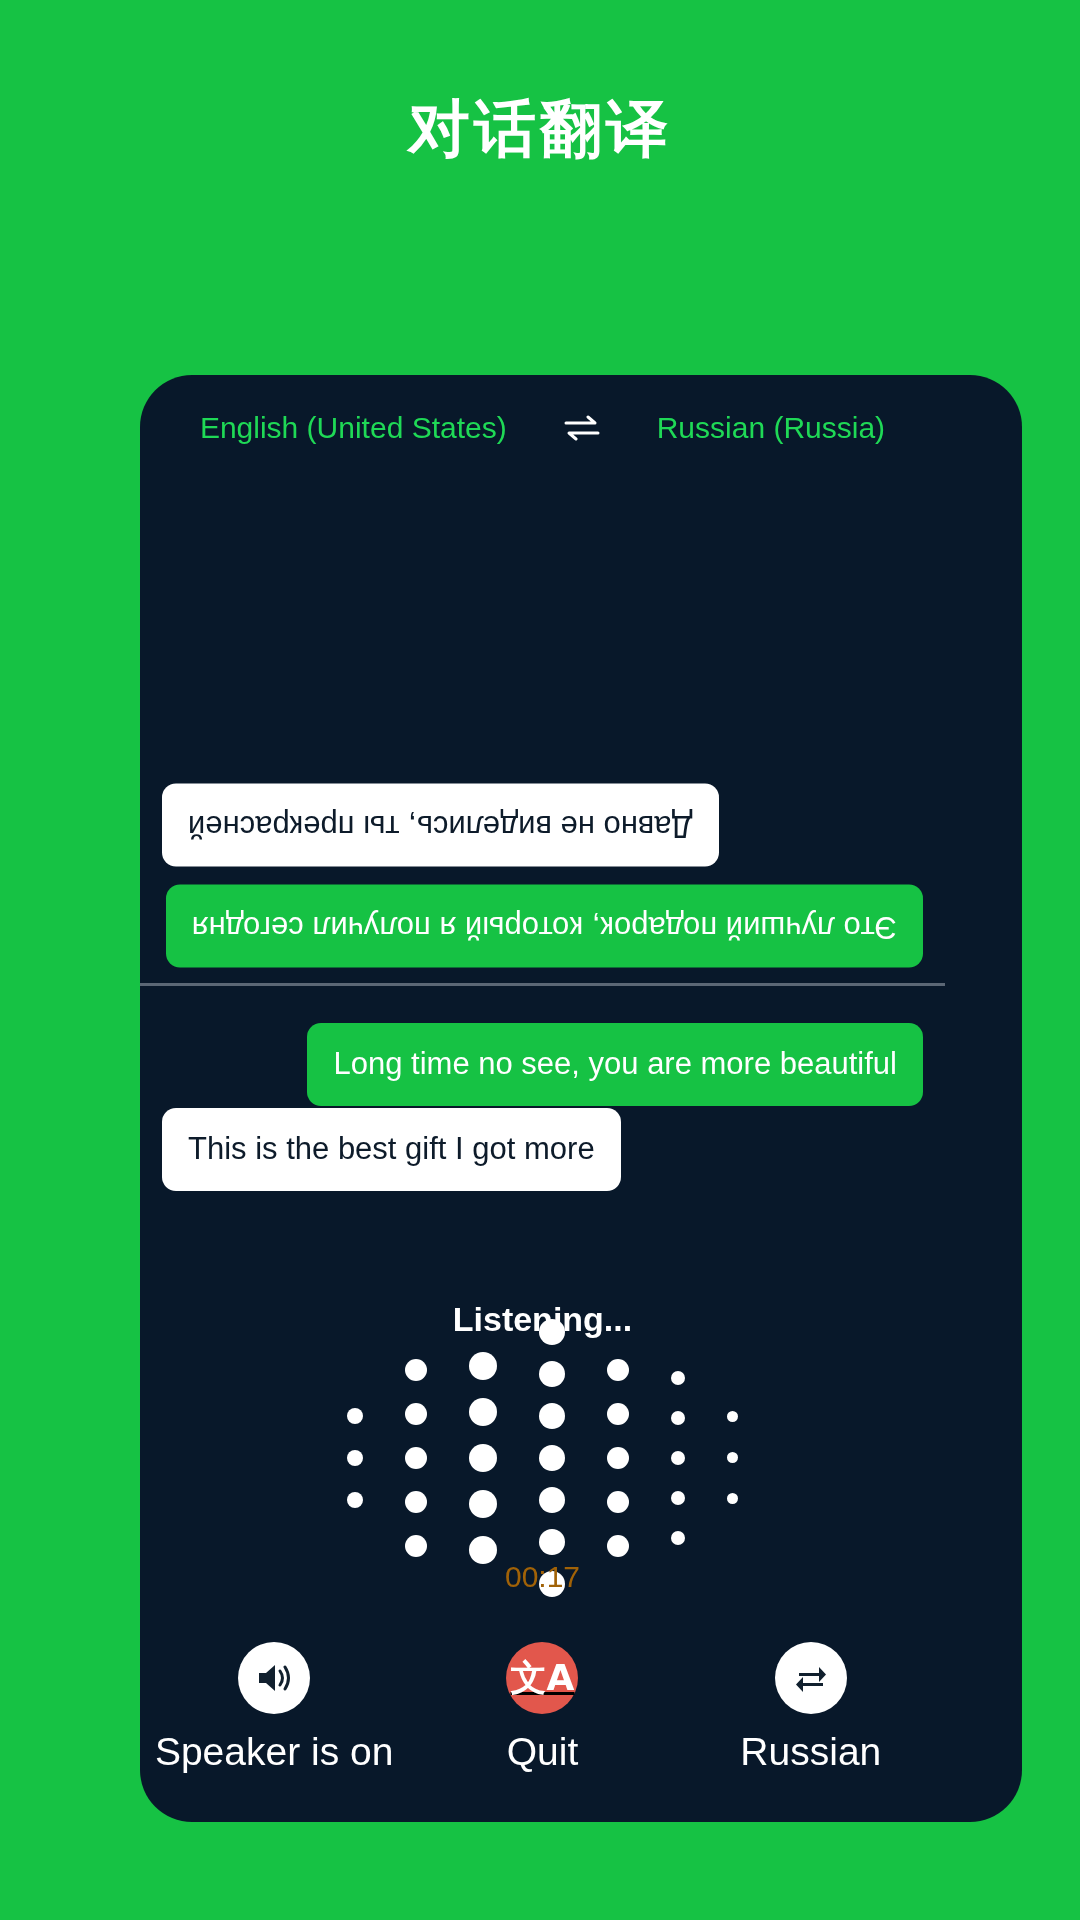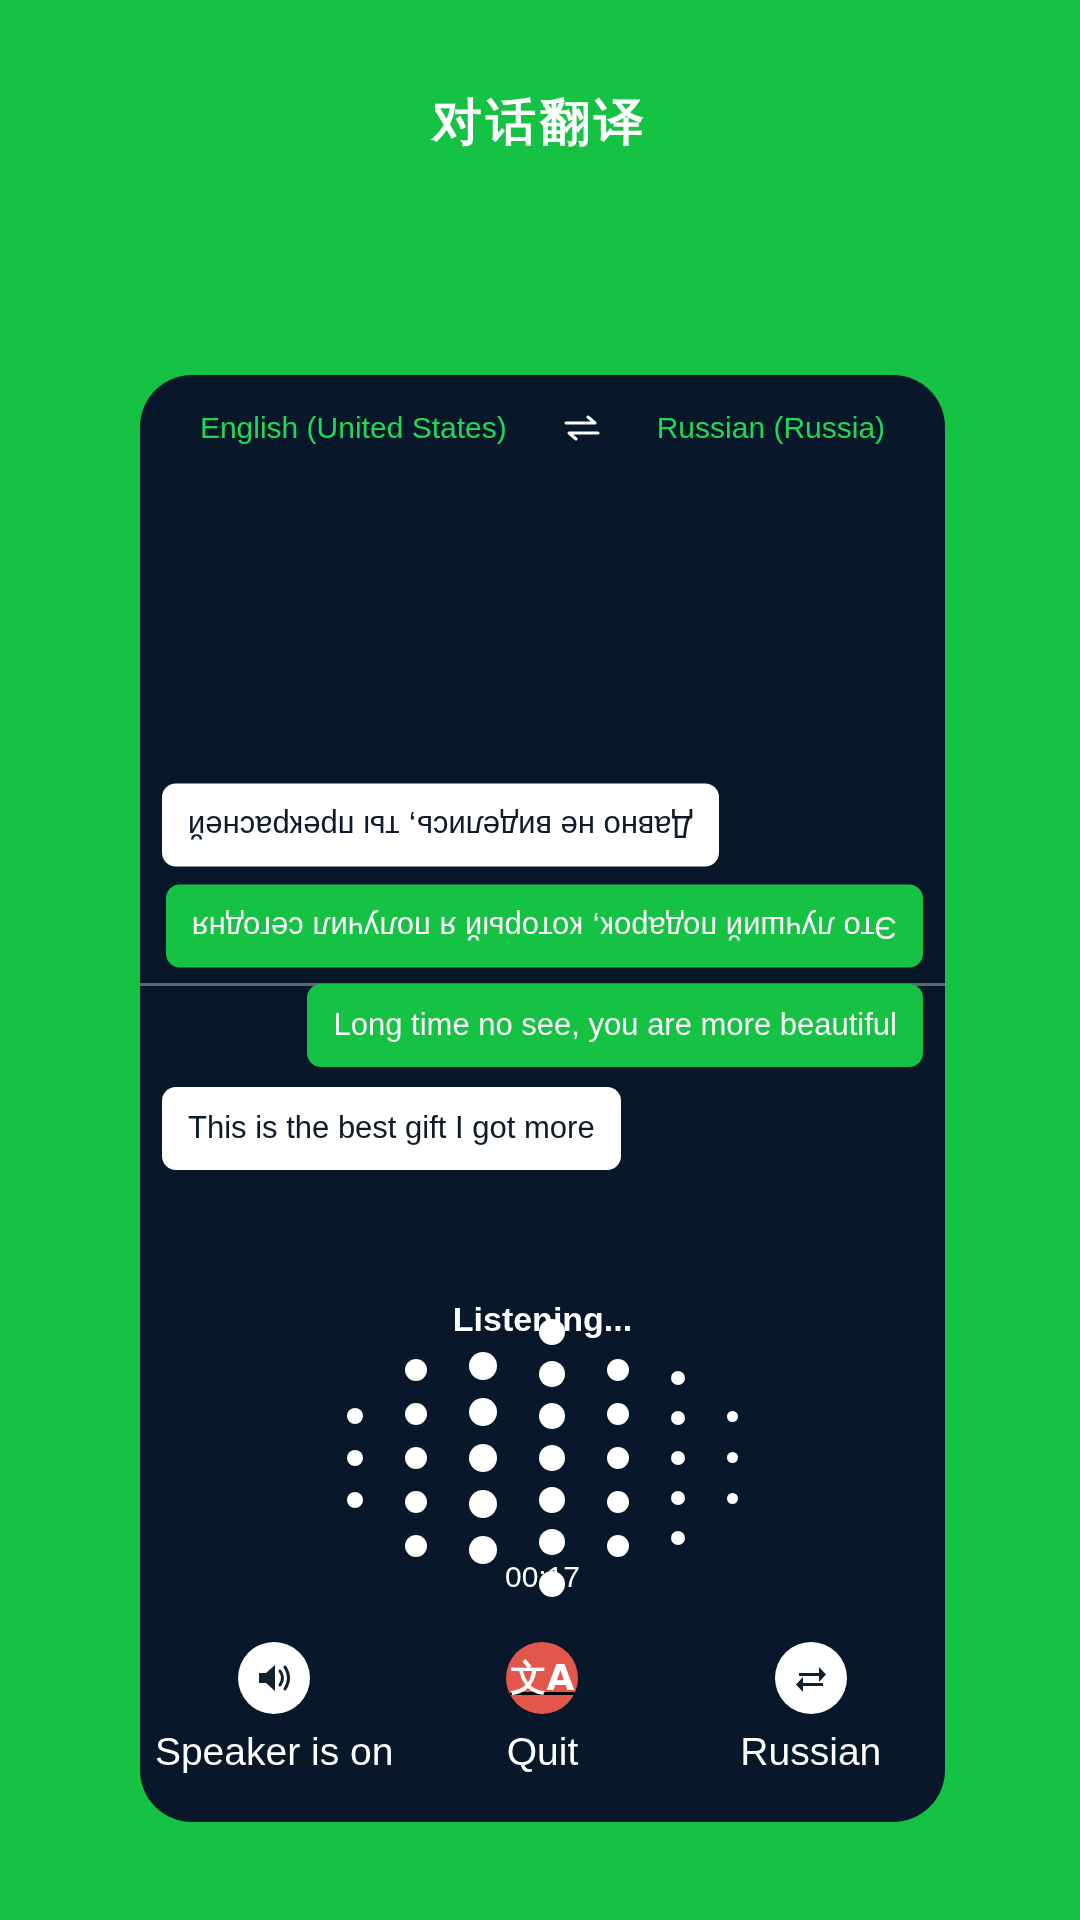--- a/index.html
+++ b/index.html
@@ -14,32 +14,32 @@
     width:1080px; height:1920px;
     background:#16c244;
   }
 
   
   .page-title {
     position:absolute;
     top:92px; left:0; width:1080px;
     text-align:center;
     color:#ffffff;
-    font-size:50px;
+    font-size:62px;
     font-weight:bold;
     letter-spacing:4px;
     line-height:1.2;
     font-family:"DejaVu Sans","Liberation Sans",sans-serif;
   }
 
   
   .phone-card {
     position:absolute;
     left:140px; top:375px;
-    width:805px; height:1447px;
+    width:882px; height:1447px;
     background:#08182a;
     border-radius:52px;
     overflow:hidden;
   }
 
   
   .lang-bar {
     position:absolute;
     top:36px; left:0; width:805px;
     display:flex;
@@ -92,24 +92,24 @@
   .divider {
     position:absolute;
     left:0; top:608px;
     width:805px; height:3px;
     background:#5b6775;
   }
 
   
   .near-stack {
     position:absolute;
-    left:0; top:609px; width:805px;
+    left:0; top:648px; width:805px;
     display:flex;
     flex-direction:column;
-    gap:20px;
+    gap:2px;
     text-align:right;
   }
 
   
   .listening {
     position:absolute;
     top:925px; left:0; width:805px;
     text-align:center;
     color:#ffffff;
     font-size:34px;
@@ -131,21 +131,21 @@
     align-items:center;
     justify-content:center;
   }
   .wave-dot { background:#ffffff; border-radius:50%; }
 
   
   .timer {
     position:absolute;
     top:1185px; left:0; width:805px;
     text-align:center;
-    color:#ffffff;
+    color:#a16207;
     font-size:30px;
   }
 
   
   .controls {
     position:absolute;
     bottom:48px; left:0; width:805px;
     display:flex;
     justify-content:space-around;
     align-items:flex-start;

